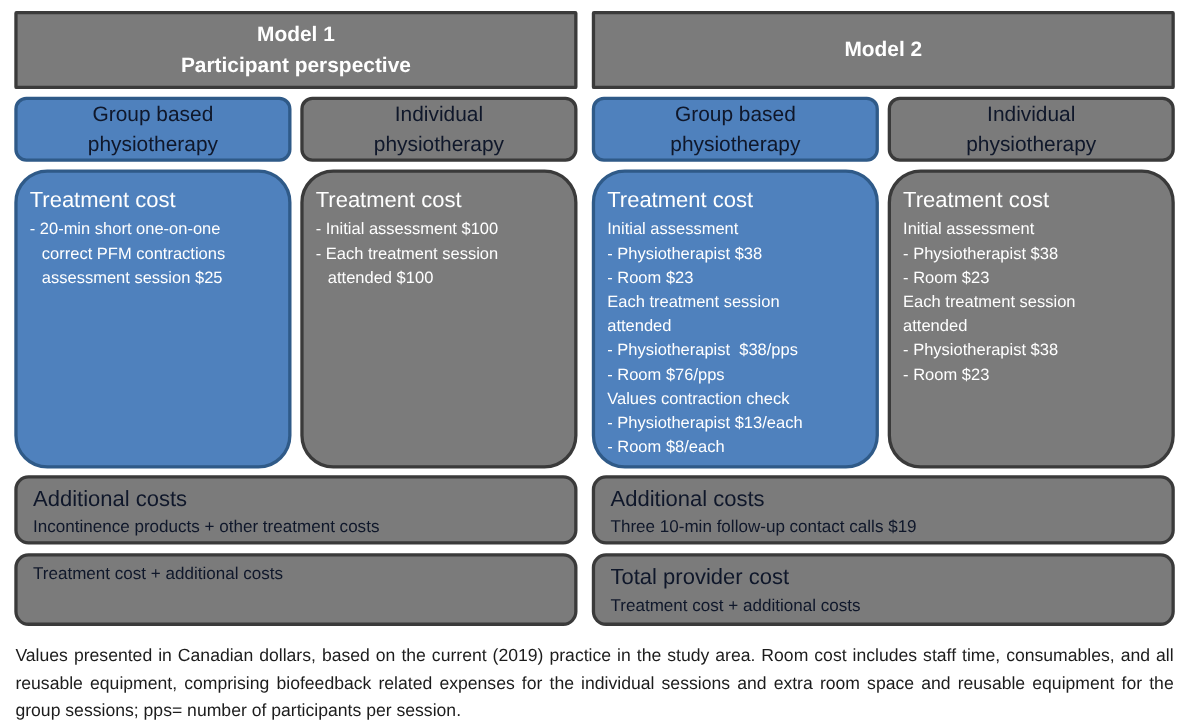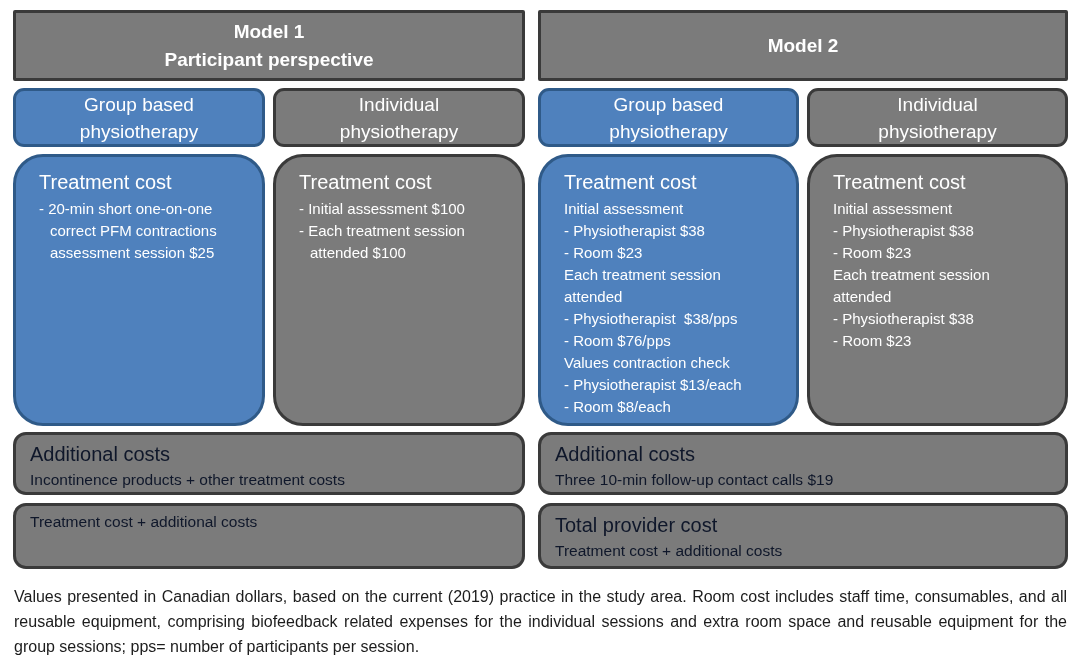--- a/index.html
+++ b/index.html
@@ -42,38 +42,38 @@
     justify-content: center;
     border-radius: 2px;
   }
 
   .col-row { display: flex; gap: 8px; margin-bottom: 7px; }
   .col-cell { flex: 1; }
 
   .col-header {
     height: 59px;
     border-radius: 11px;
-    color: #ffffff;
+    color: #0f172a;
     font-size: 19px;
     line-height: 27px;
     text-align: center;
     white-space: pre-line;
     display: flex;
     align-items: center;
     justify-content: center;
   }
 
   .treatment-row { display: flex; gap: 8px; margin-bottom: 6px; }
 
   .treatment {
     flex: 1;
     height: 272px;
     border-radius: 30px;
     color: #ffffff;
-    padding: 12px 8px 8px 23px;
+    padding: 12px 8px 8px 11px;
     overflow: hidden;
   }
 
   .t-title { font-size: 20px; line-height: 26px; margin-bottom: 3px; }
 
   .t-line {
     font-size: 15px;
     line-height: 22px;
     white-space: pre-wrap;
   }

